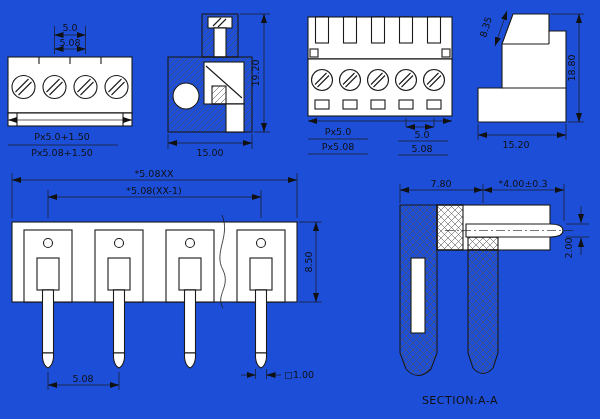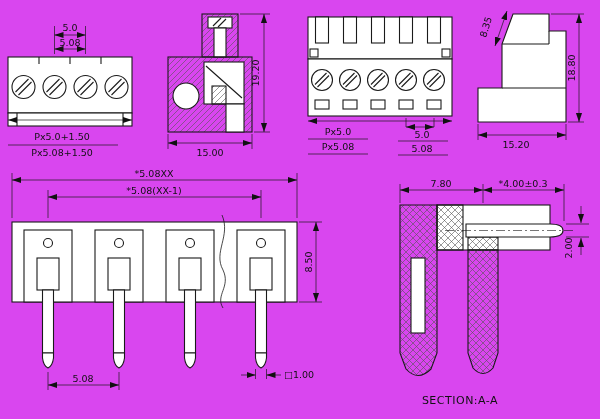--- a/index.html
+++ b/index.html
@@ -1,17 +1,17 @@
 <!DOCTYPE html>
 <html><head>
 <meta charset="utf-8">
 <style>
   html,body { margin:0; padding:0; background:#f5f5f5; }
   #stage {
-    width:600px; height:419px; background:#d946ef; position:relative;
+    width:600px; height:419px; background:#1d4ed8; position:relative;
     font-family:"DejaVu Sans", sans-serif;
   }
   svg { display:block; }
   .ol  { fill:none; stroke:#1a1a1a; stroke-width:1.1; }
   .olw { fill:#ffffff; stroke:#1a1a1a; stroke-width:1.1; }
   .hatched  { fill:url(#hatch);  stroke:#1a1a1a; stroke-width:1.1; }
   .xhatched { fill:url(#xhatch); stroke:#1a1a1a; stroke-width:1.1; }
   .dim  { stroke:#1a1a1a; stroke-width:0.7; fill:none; }
   .dimA { marker-start:url(#arr); marker-end:url(#arr); }
   .dimE { marker-end:url(#arr); }

